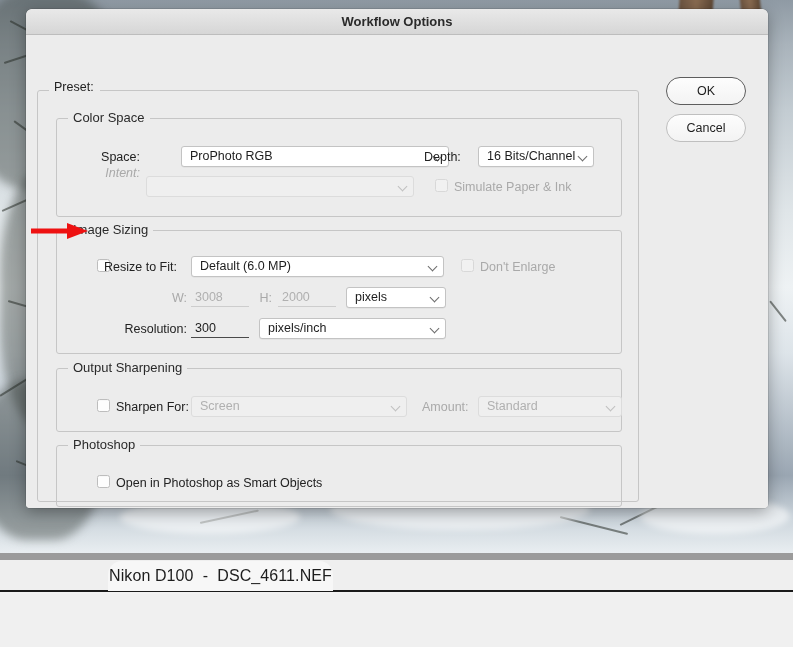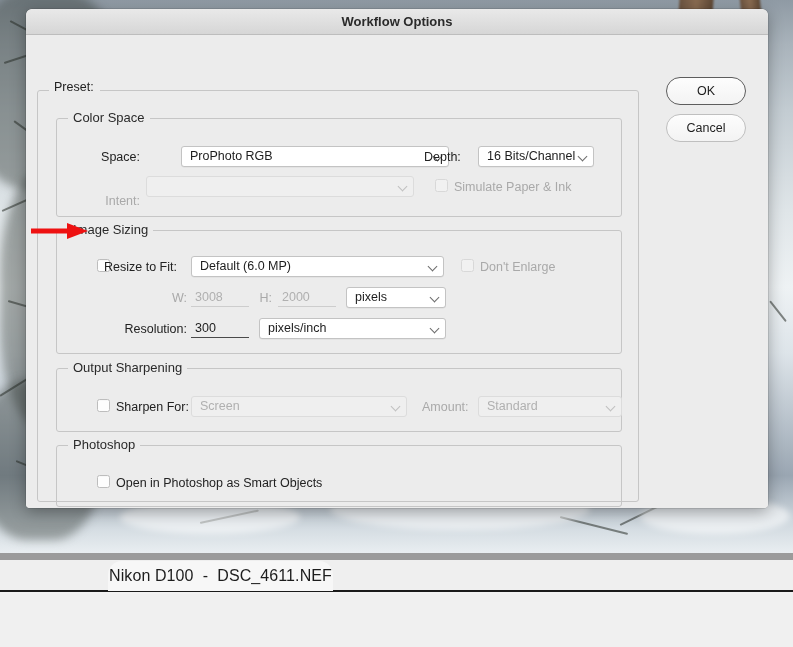--- a/index.html
+++ b/index.html
@@ -300,21 +300,21 @@
         <span>ProPhoto RGB</span>
         <span class="chev"></span>
       </div>
 
       <div class="lbl" style="left:398px; top:113px;">Depth:</div>
       <div class="popup" style="left:452px; top:111px; width:116px;">
         <span>16 Bits/Channel</span>
         <span class="chev"></span>
       </div>
 
-      <div class="lbl dim" style="left:56px; top:157px; width:58px; text-align:right;">Intent:</div>
+      <div class="lbl dim" style="left:56px; top:129px; width:58px; text-align:right;font-style:italic;">Intent:</div>
       <div class="popup dim" style="left:120px; top:141px; width:268px;">
         <span></span>
         <span class="chev"></span>
       </div>
 
       <div class="cbx dim" style="left:409px; top:144px;"></div>
       <div class="lbl dim" style="left:428px; top:143px;">Simulate Paper &amp; Ink</div>
 
       <div class="groupbox" style="left:30px; top:195px; width:566px; height:124px;">
         <div class="legend">Image Sizing</div>

